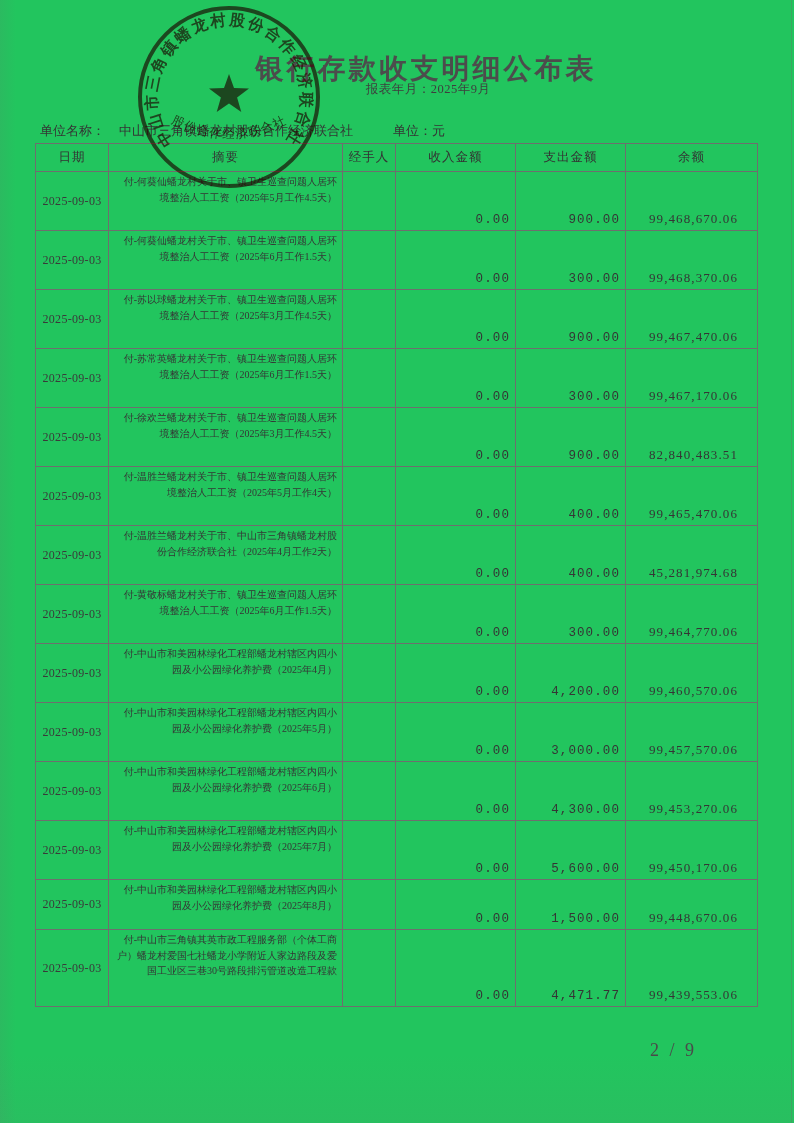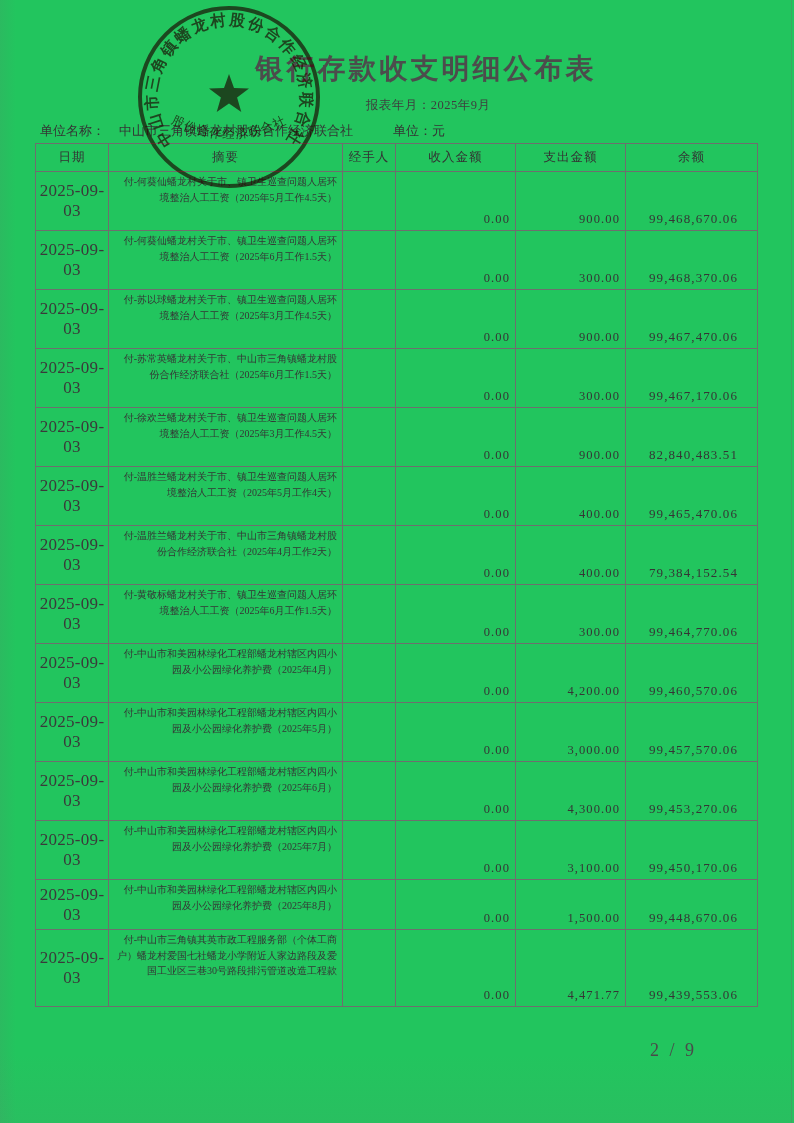--- a/index.html
+++ b/index.html
@@ -15,21 +15,21 @@
   .edge-right{position:absolute;right:2px;top:0;width:1px;height:100%;background:rgba(110,110,110,.35);pointer-events:none;}
   .edge-bottom{position:absolute;left:0;bottom:0;width:100%;height:70px;
     background:linear-gradient(0deg,rgba(120,120,120,.08),rgba(120,120,120,0));pointer-events:none;}
 
   .title{
     position:absolute;top:50px;left:0;right:0;text-align:center;
     padding-left:58px;font-size:28px;font-weight:bold;color:#4c4c4c;
     letter-spacing:3px;
   }
   .report-period{
-    position:absolute;top:97px;left:0;right:0;text-align:center;
+    position:absolute;top:81px;left:0;right:0;text-align:center;
     padding-left:62px;font-size:12.5px;color:#3e3e3e;letter-spacing:.5px;
   }
   .unit-row{
     position:absolute;top:122px;left:40px;right:37px;
     display:flex;justify-content:flex-start;align-items:flex-end;
     font-size:13px;color:#343434;gap:40px;
   }
   .unit-row .lbl{margin-right:14px;}
 
   table.ledger{
@@ -37,26 +37,26 @@
     border-collapse:collapse;table-layout:fixed;border-radius:21px;
   }
   .ledger th,.ledger td{border:1px solid #6e6e6e;overflow:hidden;}
   .ledger thead th{
     height:25px;font-size:12.5px;font-weight:normal;color:#333;
     text-align:center;letter-spacing:1px;
   }
   .ledger tbody tr{height:59px;}
   .ledger tbody tr:nth-child(13){height:50px;}
   .ledger tbody tr:nth-child(14){height:77px;}
-  .c-date{text-align:center;vertical-align:middle;font-size:17px;letter-spacing:.3px;color:#3a3a3a;}
+  .c-date{text-align:center;vertical-align:middle;font-size:12px;letter-spacing:.3px;color:#3a3a3a;}
   .c-summary{vertical-align:top;text-align:right;padding:2px 5px 2px 6px;
     font-size:10px;line-height:15.6px;color:#353535;}
   .c-handler{vertical-align:middle;}
   .c-income,.c-expense{vertical-align:bottom;text-align:right;
-    padding:0 5px 3px 0;font-size:12.5px;letter-spacing:1.1px;color:#353535;}
+    padding:0 5px 3px 0;font-size:12.5px;letter-spacing:1.1px;color:#353535;font-family:Liberation Mono, monospace;}
   .c-balance{vertical-align:bottom;text-align:right;
     padding:0 19px 3px 0;font-size:13px;letter-spacing:1.1px;color:#353535;}
 
   .stamp{position:absolute;left:133px;top:0px;width:192px;height:192px;
     mix-blend-mode:multiply;opacity:.82;pointer-events:none;}
   .stamp text{font-family:"Liberation Serif","DejaVu Serif",serif;}
 
   .pageno{position:absolute;left:650px;top:1040px;font-size:18px;
     letter-spacing:3px;color:#4a4a4a;}
 </style>
@@ -119,21 +119,21 @@
         <tr>
           <td class="c-date">2025-09-03</td>
           <td class="c-summary">付-苏以球蟠龙村关于市、镇卫生巡查问题人居环境整治人工工资（2025年3月工作4.5天）</td>
           <td class="c-handler"></td>
           <td class="c-income">0.00</td>
           <td class="c-expense">900.00</td>
           <td class="c-balance">99,467,470.06</td>
         </tr>
         <tr>
           <td class="c-date">2025-09-03</td>
-          <td class="c-summary">付-苏常英蟠龙村关于市、中山市三角镇蟠龙村股份合作经济联合社（2025年6月工作1.5天）</td>
+          <td class="c-summary">付-苏常英蟠龙村关于市、镇卫生巡查问题人居环境整治人工工资（2025年6月工作1.5天）</td>
           <td class="c-handler"></td>
           <td class="c-income">0.00</td>
           <td class="c-expense">300.00</td>
           <td class="c-balance">99,467,170.06</td>
         </tr>
         <tr>
           <td class="c-date">2025-09-03</td>
           <td class="c-summary">付-徐欢兰蟠龙村关于市、镇卫生巡查问题人居环境整治人工工资（2025年3月工作4.5天）</td>
           <td class="c-handler"></td>
           <td class="c-income">0.00</td>
@@ -147,21 +147,21 @@
           <td class="c-income">0.00</td>
           <td class="c-expense">400.00</td>
           <td class="c-balance">99,465,470.06</td>
         </tr>
         <tr>
           <td class="c-date">2025-09-03</td>
           <td class="c-summary">付-温胜兰蟠龙村关于市、中山市三角镇蟠龙村股份合作经济联合社（2025年4月工作2天）</td>
           <td class="c-handler"></td>
           <td class="c-income">0.00</td>
           <td class="c-expense">400.00</td>
-          <td class="c-balance">79,384,152.54</td>
+          <td class="c-balance">45,281,974.68</td>
         </tr>
         <tr>
           <td class="c-date">2025-09-03</td>
           <td class="c-summary">付-黄敬标蟠龙村关于市、镇卫生巡查问题人居环境整治人工工资（2025年6月工作1.5天）</td>
           <td class="c-handler"></td>
           <td class="c-income">0.00</td>
           <td class="c-expense">300.00</td>
           <td class="c-balance">99,464,770.06</td>
         </tr>
         <tr>
@@ -186,21 +186,21 @@
           <td class="c-handler"></td>
           <td class="c-income">0.00</td>
           <td class="c-expense">4,300.00</td>
           <td class="c-balance">99,453,270.06</td>
         </tr>
         <tr>
           <td class="c-date">2025-09-03</td>
           <td class="c-summary">付-中山市和美园林绿化工程部蟠龙村辖区内四小园及小公园绿化养护费（2025年7月）</td>
           <td class="c-handler"></td>
           <td class="c-income">0.00</td>
-          <td class="c-expense">3,100.00</td>
+          <td class="c-expense">5,600.00</td>
           <td class="c-balance">99,450,170.06</td>
         </tr>
         <tr>
           <td class="c-date">2025-09-03</td>
           <td class="c-summary">付-中山市和美园林绿化工程部蟠龙村辖区内四小园及小公园绿化养护费（2025年8月）</td>
           <td class="c-handler"></td>
           <td class="c-income">0.00</td>
           <td class="c-expense">1,500.00</td>
           <td class="c-balance">99,448,670.06</td>
         </tr>

